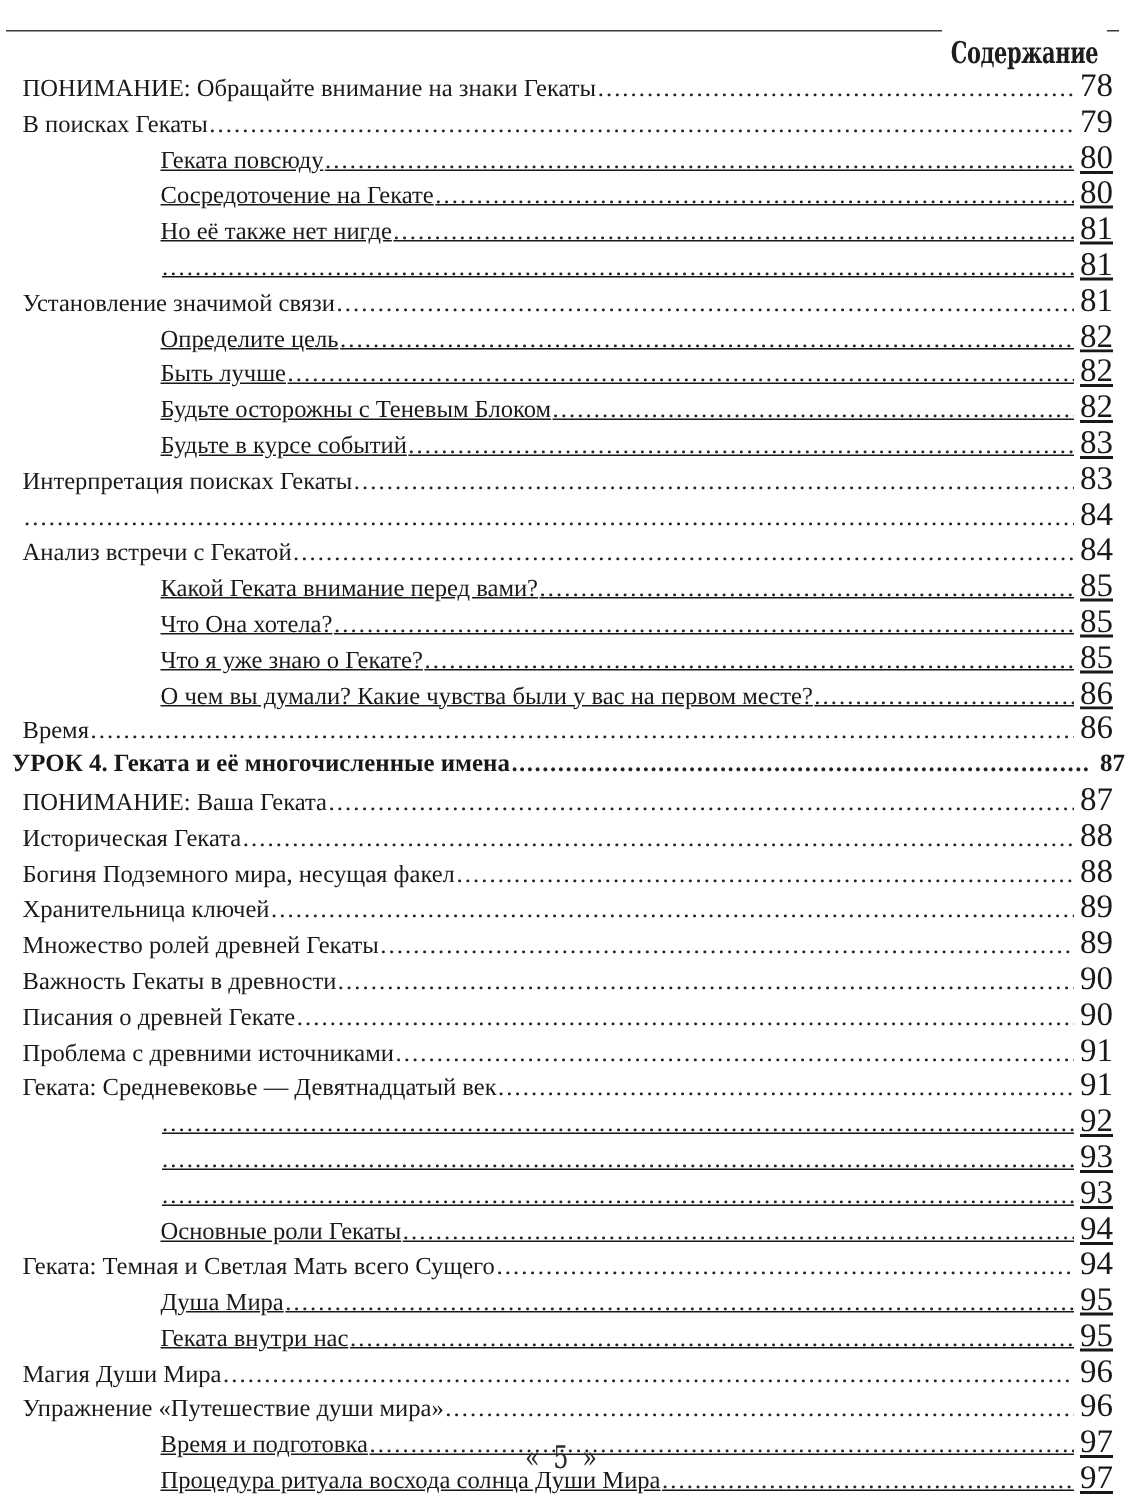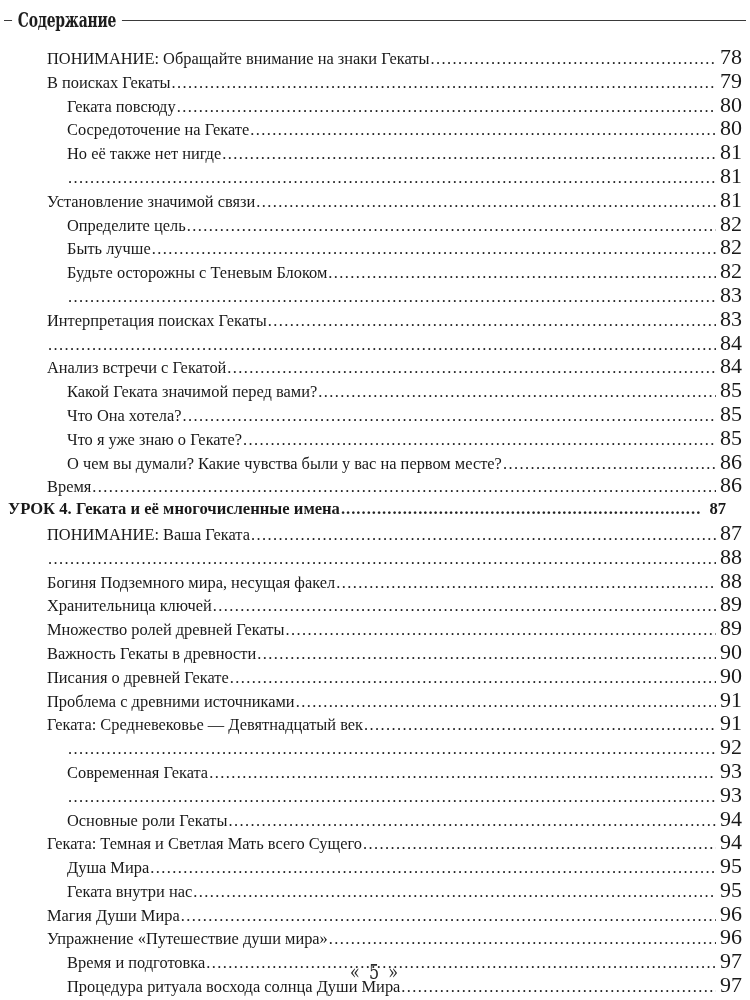--- a/index.html
+++ b/index.html
@@ -27,24 +27,24 @@
   #page-header .rule {
     position: absolute;
     top: 14px;
     left: 4px;
     width: 742px;
     height: 1px;
     background: #3a3a3a;
   }
   #page-header .header-title {
     position: absolute;
-    top: 0px;
+    top: 16px;
     left: 0;
     width: 750px;
-    text-align: left;
+    text-align: right;
     line-height: 28px;
   }
   #page-header .header-title span {
     display: inline-block;
     background: #ffffff;
     padding: 0 7px;
     font-family: "DejaVu Serif", "Liberation Serif", serif;
     font-size: 17px;
     font-weight: 600;
     letter-spacing: -0.3px;
@@ -89,41 +89,42 @@
     font-size: 22px;
     line-height: 23.8px;
     text-align: right;
     min-width: 24px;
     padding-left: 2px;
   }
 
   
   .lvl0 {
     padding-left: 8px;
-    padding-right: 24px;
+    padding-right: 0;
     font-weight: bold;
   }
   .lvl0 .title,
   .lvl0 .leader,
   .lvl0 .pageno {
     font-weight: bold;
     font-size: 16.6px;
   }
   .lvl0 .leader { letter-spacing: 1.0px; }
   .lvl0 .pageno { padding-left: 0; }
 
   
   .lvl1 {
-    padding-left: 47px;
+    padding-left: 15px;
     padding-right: 8px;
   }
   
   .lvl2 {
-    padding-left: 67px;
+    padding-left: 107px;
     padding-right: 8px;
+    text-decoration: underline;
   }
 
   
   #page-footer {
     position: absolute;
     top: 962px;
     left: 0;
     width: 750px;
     text-align: center;
   }
@@ -191,39 +192,40 @@
       <span class="title">Быть лучше</span>
       <span class="leader">...........................................................................................................................................................................................................................</span>
       <span class="pageno">82</span>
     </div>
     <div class="toc-row lvl2">
       <span class="title">Будьте осторожны с Теневым Блоком</span>
       <span class="leader">...........................................................................................................................................................................................................................</span>
       <span class="pageno">82</span>
     </div>
     <div class="toc-row lvl2">
+      <span class="title">Будьте в курсе событий</span>
       <span class="leader">...........................................................................................................................................................................................................................</span>
       <span class="pageno">83</span>
     </div>
     <div class="toc-row lvl1">
       <span class="title">Интерпретация поисках Гекаты</span>
       <span class="leader">...........................................................................................................................................................................................................................</span>
       <span class="pageno">83</span>
     </div>
     <div class="toc-row lvl1">
       <span class="leader">...........................................................................................................................................................................................................................</span>
       <span class="pageno">84</span>
     </div>
     <div class="toc-row lvl1">
       <span class="title">Анализ встречи с Гекатой</span>
       <span class="leader">...........................................................................................................................................................................................................................</span>
       <span class="pageno">84</span>
     </div>
     <div class="toc-row lvl2">
-      <span class="title">Какой Геката значимой перед вами?</span>
+      <span class="title">Какой Геката внимание перед вами?</span>
       <span class="leader">...........................................................................................................................................................................................................................</span>
       <span class="pageno">85</span>
     </div>
     <div class="toc-row lvl2">
       <span class="title">Что Она хотела?</span>
       <span class="leader">...........................................................................................................................................................................................................................</span>
       <span class="pageno">85</span>
     </div>
     <div class="toc-row lvl2">
       <span class="title">Что я уже знаю о Гекате?</span>
@@ -244,20 +246,21 @@
       <span class="title">УРОК 4. Геката и её многочисленные имена</span>
       <span class="leader">...........................................................................................................................................................................................................................</span>
       <span class="pageno">87</span>
     </div>
     <div class="toc-row lvl1">
       <span class="title">ПОНИМАНИЕ: Ваша Геката</span>
       <span class="leader">...........................................................................................................................................................................................................................</span>
       <span class="pageno">87</span>
     </div>
     <div class="toc-row lvl1">
+      <span class="title">Историческая Геката</span>
       <span class="leader">...........................................................................................................................................................................................................................</span>
       <span class="pageno">88</span>
     </div>
     <div class="toc-row lvl1">
       <span class="title">Богиня Подземного мира, несущая факел</span>
       <span class="leader">...........................................................................................................................................................................................................................</span>
       <span class="pageno">88</span>
     </div>
     <div class="toc-row lvl1">
       <span class="title">Хранительница ключей</span>
@@ -287,21 +290,20 @@
     <div class="toc-row lvl1">
       <span class="title">Геката: Средневековье — Девятнадцатый век</span>
       <span class="leader">...........................................................................................................................................................................................................................</span>
       <span class="pageno">91</span>
     </div>
     <div class="toc-row lvl2">
       <span class="leader">...........................................................................................................................................................................................................................</span>
       <span class="pageno">92</span>
     </div>
     <div class="toc-row lvl2">
-      <span class="title">Современная Геката</span>
       <span class="leader">...........................................................................................................................................................................................................................</span>
       <span class="pageno">93</span>
     </div>
     <div class="toc-row lvl2">
       <span class="leader">...........................................................................................................................................................................................................................</span>
       <span class="pageno">93</span>
     </div>
     <div class="toc-row lvl2">
       <span class="title">Основные роли Гекаты</span>
       <span class="leader">...........................................................................................................................................................................................................................</span>

